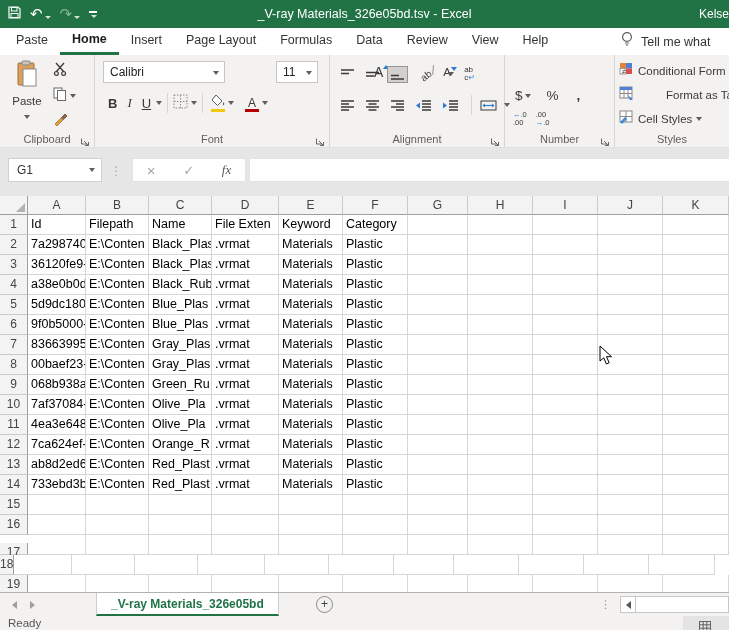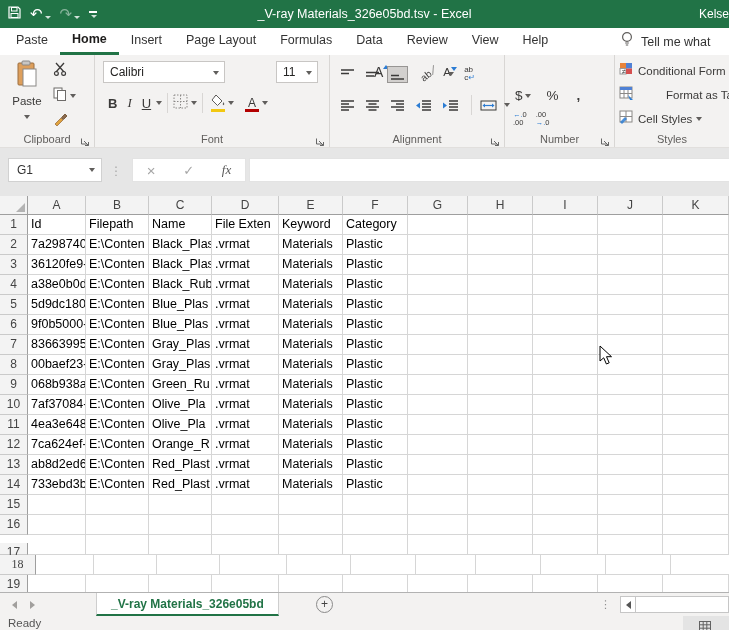--- a/index.html
+++ b/index.html
@@ -679,21 +679,21 @@
         <div class="g-cell" style="width: 67px;"></div>
         <div class="g-cell" style="width: 64px;"></div>
         <div class="g-cell" style="width: 65px;"></div>
         <div class="g-cell" style="width: 60px;"></div>
         <div class="g-cell" style="width: 65px;"></div>
         <div class="g-cell" style="width: 65px;"></div>
         <div class="g-cell" style="width: 65px;"></div>
         <div class="g-cell" style="width: 66px;"></div>
       </div>
       <div class="g-row">
-        <div class="g-num" style="width: 36px; font-family: Liberation Serif, serif;">18</div>
+        <div class="g-num" style="width: 14px;">18</div>
         <div class="g-cell" style="width: 58px;"></div>
         <div class="g-cell" style="width: 63px;"></div>
         <div class="g-cell" style="width: 63px;"></div>
         <div class="g-cell" style="width: 67px;"></div>
         <div class="g-cell" style="width: 64px;"></div>
         <div class="g-cell" style="width: 65px;"></div>
         <div class="g-cell" style="width: 60px;"></div>
         <div class="g-cell" style="width: 65px;"></div>
         <div class="g-cell" style="width: 65px;"></div>
         <div class="g-cell" style="width: 65px;"></div>

